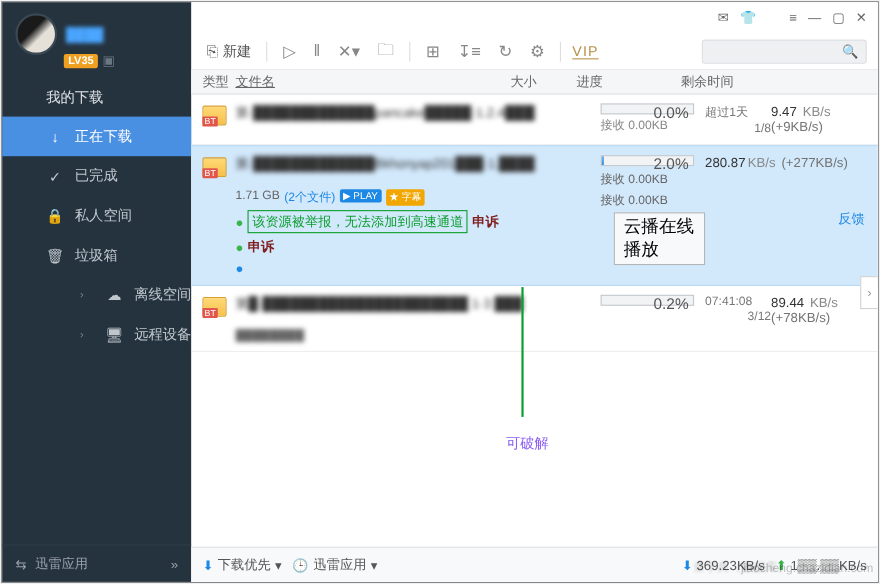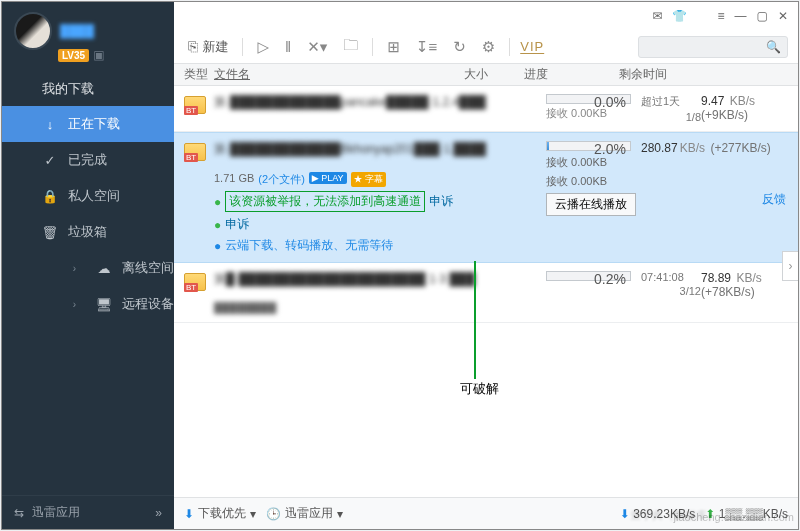--- a/index.html
+++ b/index.html
@@ -55,48 +55,48 @@
 .sub { margin-top: 14px; font-size: 11px; display: flex; align-items: flex-start; gap: 4px; flex-wrap: wrap; }
 .size { color: #666; }
 .blue { color: #1e88e5; }
 .play-badge { background: #1e88e5; color: #fff; font-size: 9px; padding: 1px 3px; border-radius: 2px; }
 .sub-badge { background: #f2a600; color: #fff; font-size: 9px; padding: 1px 3px; border-radius: 2px; }
 .msg { margin-top: 4px; font-size: 12px; display: flex; align-items: center; gap: 4px; }
 .bullet-g { color: #39b54a; }
 .bullet-b { color: #1e88e5; }
 .green-box { border: 1px solid #0a9e2c; color: #0a9e2c; padding: 1px 3px; }
 .red { color: #e24a3b; }
-.link { color: #0369a1; cursor: pointer; }
+.link { color: #7f1d1d; cursor: pointer; font-weight: bold; }
 .scol { width: 60px; }
 .pcol { width: 95px; }
 .pbar { width: 85px; height: 10px; border: 1px solid #c4c9ce; background: #f2f3f5; position: relative; }
 .pbar .fill { height: 100%; background: linear-gradient(#6ab0ef,#3d8fd8); }
 .pct { position: absolute; right: 4px; top: -1px; font-size: 14px; color: #555; }
 .ptxt { font-size: 11px; color: #888; margin-top: 2px; }
 .tcol { width: 60px; color: #777; font-size: 11px; }
 .tcol .t2 { text-align: right; margin-top: 2px; }
 .spcol { flex: 1; font-size: 12px; }
 .spd { color: #333; margin-top: 16px; }
 .unit { color: #888; margin: 0 2px; }
 .boost { color: #737373; }
 .recv { font-size: 11px; color: #666; margin-top: 4px; }
-.btn-cloud { margin-top: 4px; font-size: 12px; border: 1px solid #b0b5b9; background: #f8f9fa; padding: 2px 8px; display: inline-block; cursor: pointer; }
+.btn-cloud { margin-top: 4px; font-size: 16px; border: 1px solid #b0b5b9; background: #f8f9fa; padding: 2px 8px; display: inline-block; cursor: pointer; margin-left: 12px; }
 .fank { color: #1e88e5; font-size: 12px; cursor: pointer; }
 
 
 .statusbar { height: 32px; border-top: 1px solid #e0e2e4; background: #f8f9fa; display: flex; align-items: center; padding: 0 10px; gap: 10px; color: #555; font-size: 12px; }
 .sbtn { display: flex; align-items: center; gap: 4px; cursor: pointer; }
 .dl-arrow { color: #1e88e5; }
 .up-arrow { color: #39b54a; }
 .wm { position: absolute; right: 4px; bottom: 6px; font-size: 11px; color: rgba(0,0,0,0.25); filter: blur(0.6px); }
 .wm2 { position: absolute; right: 80px; bottom: 6px; font-size: 11px; color: rgba(0,0,0,0.2); filter: blur(0.8px); }
 
 
 .annot-line { position: absolute; width: 2px; background: #0a9e2c; left: 300px; top: 175px; height: 118px; pointer-events: none; }
-.annot-text { position: absolute; left: 286px; top: 294px; color: #000000; font-size: 13px; font-weight: 500; pointer-events: none; }
+.annot-text { position: absolute; left: 286px; top: 308px; color: #8b5cf6; font-size: 13px; font-weight: 500; pointer-events: none; }
 .right-chev { position: absolute; right: 0; top: 165px; width: 16px; height: 30px; background: #fff; border: 1px solid #d0d3d6; border-right: none; display: flex; align-items: center; justify-content: center; color: #999; cursor: pointer; }
 </style>
 </head>
 <body>
 
 <div class="outer">
   <div class="sidebar">
     <div class="profile">
       <div class="avatar"></div>
       <div class="uname">████</div>
@@ -228,21 +228,20 @@
             <span class="bullet-g">●</span>
             <span class="green-box">该资源被举报，无法添加到高速通道</span>
             <span class="link">申诉</span>
           </div>
           <div class="msg">
             <span class="bullet-g">●</span>
             <span class="link">申诉</span>
           </div>
           <div class="msg">
             <span class="bullet-b">●</span>
-            <span class="blue">云端下载、转码播放、无需等待</span>
           </div>
         </div>
         <div class="scol"></div>
         <div class="pcol">
           <div class="pbar">
               <div class="fill" style="width:2%"></div>
               <span class="pct">2.0%</span>
             </div>
           <div class="recv">接收 0.00KB</div>
           <div class="recv">接收 0.00KB</div>
@@ -274,21 +273,21 @@
           <div class="pbar">
               <div class="fill" style="width:0.2%"></div>
               <span class="pct">0.2%</span>
             </div>
         </div>
         <div class="tcol">
           <div>07:41:08</div>
           <div class="t2">3/12</div>
         </div>
         <div class="spcol">
-          <span class="spd">78.89</span>
+          <span class="spd">89.44</span>
           <span class="unit">KB/s</span>
           <span class="boost">(+78KB/s)</span>
         </div>
       </div>
 
       <div class="right-chev">›</div>
       <div class="annot-line"></div>
       <div class="annot-text">可破解</div>
     </div>
 

